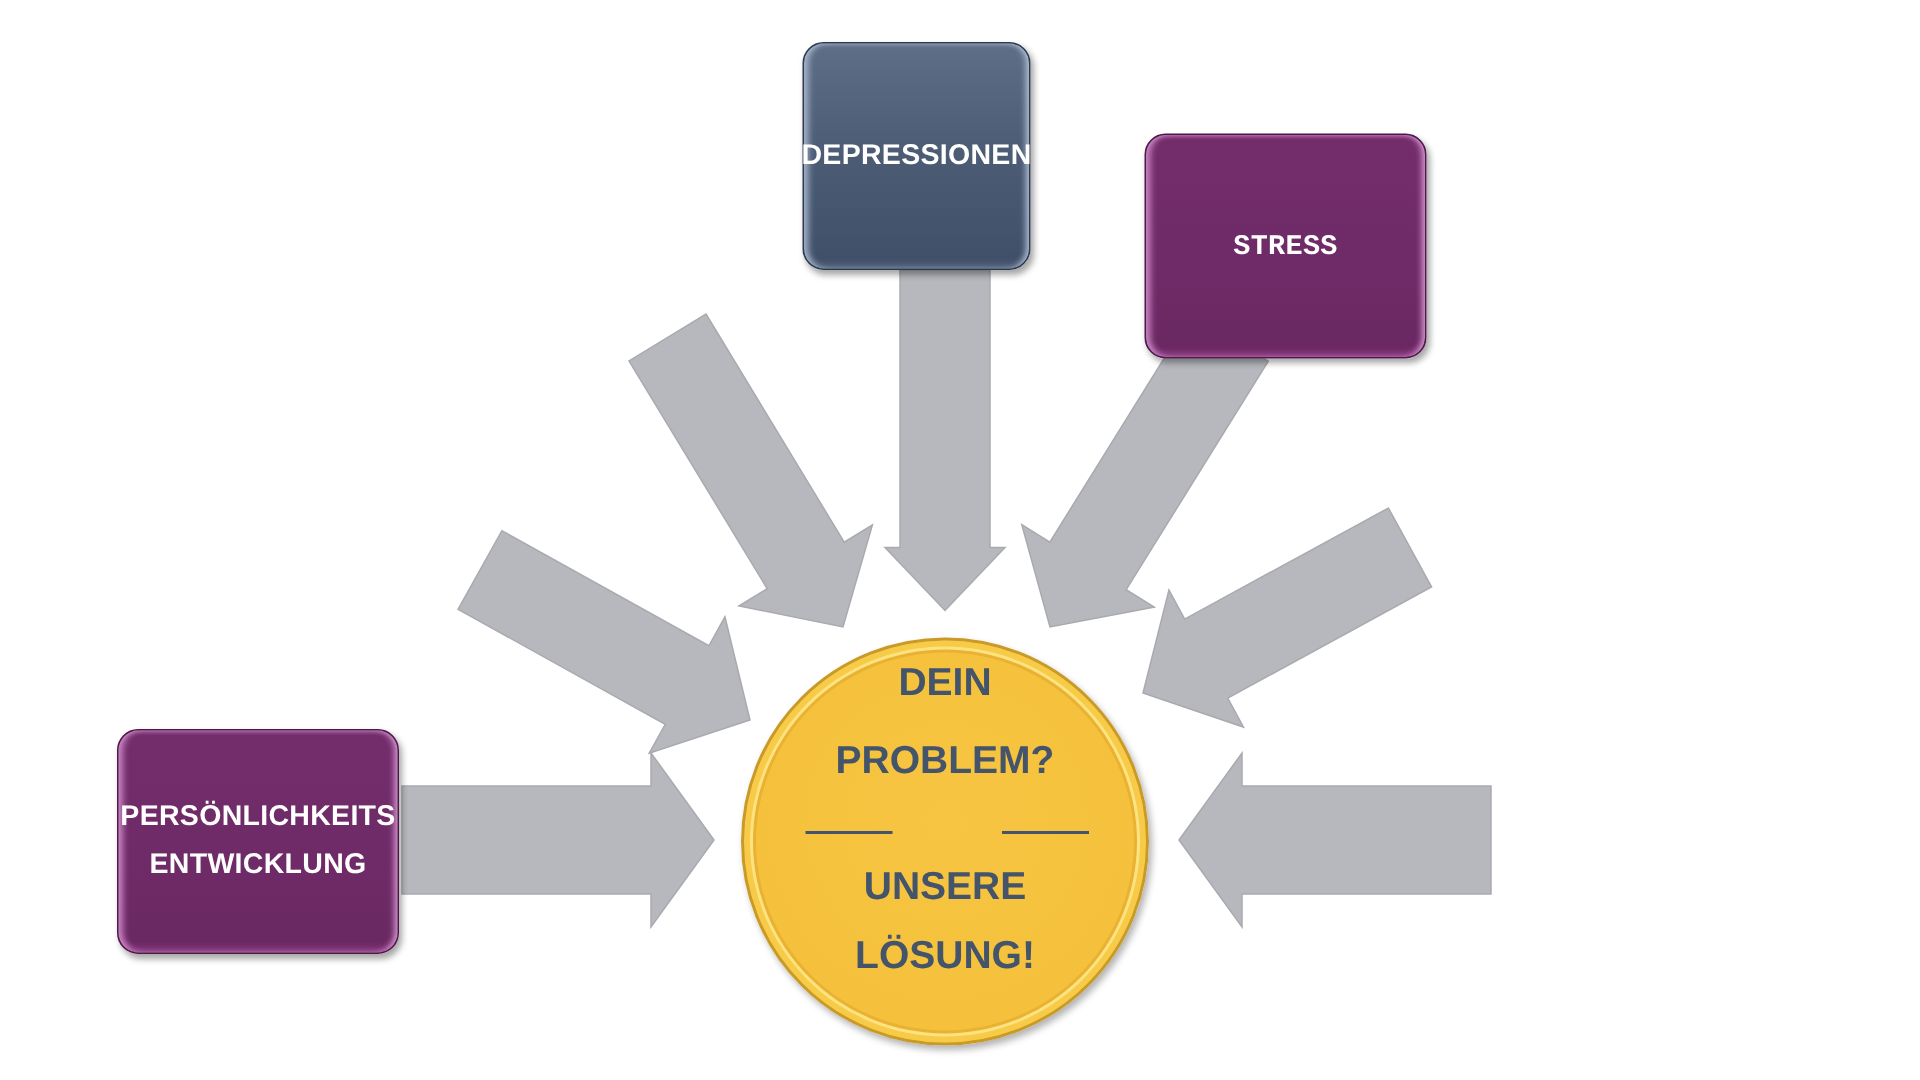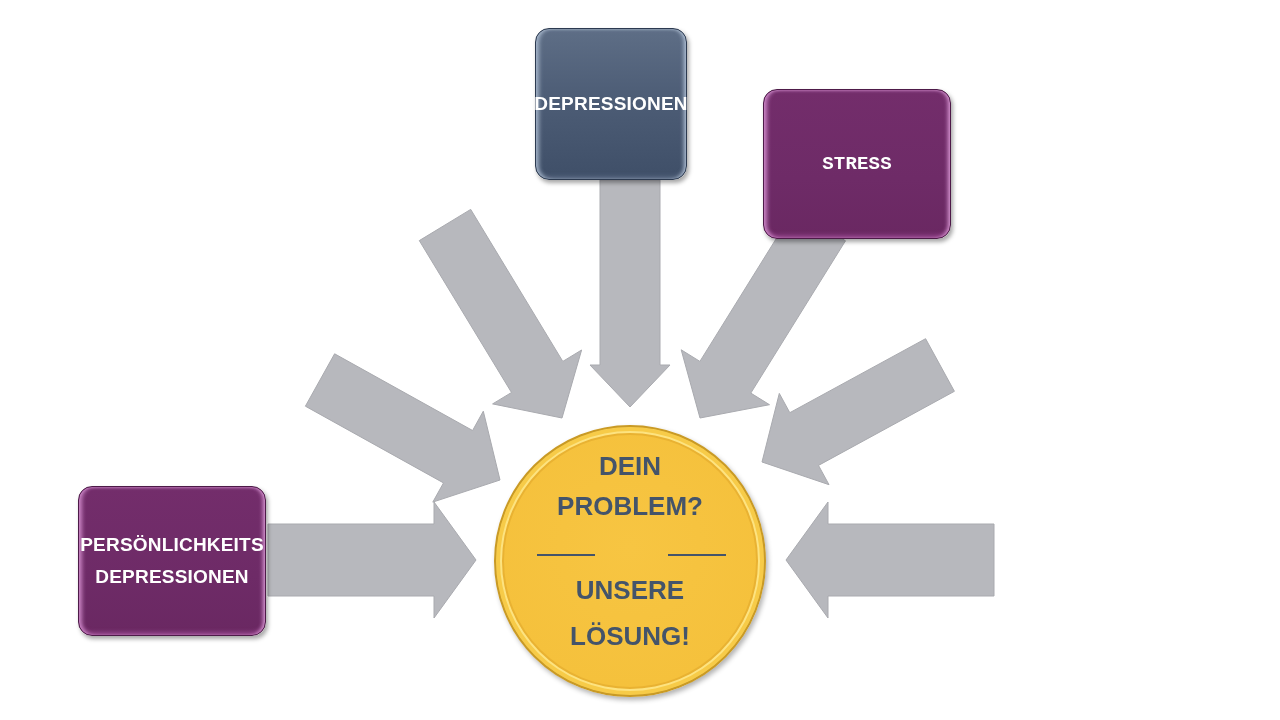--- a/index.html
+++ b/index.html
@@ -107,37 +107,37 @@
         <polygon points="419.3,240.6 511.5,392.5 492.6,403.9 562.0,418.0 581.6,350.0 562.8,361.4 470.7,209.4" fill="#b7b8bd" stroke="#a9aaaf" stroke-width="1"></polygon>
         <polygon points="600.0,180.0 600.0,365.0 590.0,365.0 630.0,407.0 670.0,365.0 660.0,365.0 660.0,180.0" fill="#b7b8bd" stroke="#a9aaaf" stroke-width="1"></polygon>
         <polygon points="794.5,209.2 699.9,361.4 681.2,349.8 700.0,418.0 769.5,404.7 750.8,393.1 845.5,240.8" fill="#b7b8bd" stroke="#a9aaaf" stroke-width="1"></polygon>
         <polygon points="925.6,338.7 789.8,412.7 779.3,393.4 762.0,462.0 829.0,484.7 818.5,465.4 954.4,391.3" fill="#b7b8bd" stroke="#a9aaaf" stroke-width="1"></polygon>
         <polygon points="994.0,524.0 828.0,524.0 828.0,502.0 786.0,560.0 828.0,618.0 828.0,596.0 994.0,596.0" fill="#b7b8bd" stroke="#a9aaaf" stroke-width="1"></polygon>
       </g>
   </svg>
 
   <div class="box purple" style="left:78px; top:486px;">
     <span class="label">PERSÖNLICHKEITS
-DEPRESSIONEN</span>
+ENTWICKLUNG</span>
   </div>
 
 
 
   <div class="box slate" style="left:535px; top:28px; width:152px; height:152px;">
     <span class="label">DEPRESSIONEN</span>
   </div>
 
   <div class="box purple" style="left:763px; top:89px;font-family:Liberation Mono, monospace;">
     <span class="label">STRESS</span>
   </div>
 
 
 
   <div id="center">
-    <div class="line" style="top:24px;">DEIN</div>
+    <div class="line" style="top:12px;">DEIN</div>
     <div class="line" style="top:64px;">PROBLEM?</div>
     <div style="position:absolute; left:41px; top:127px; width:58px; height:2px; background:#44546a;"></div>
     <div style="position:absolute; left:172px; top:127px; width:58px; height:2px; background:#44546a;"></div>
     <div class="line" style="top:148px;">UNSERE</div>
     <div class="line" style="top:194px;">LÖSUNG!</div>
   </div>
 
 </div>
 
 </body></html>

